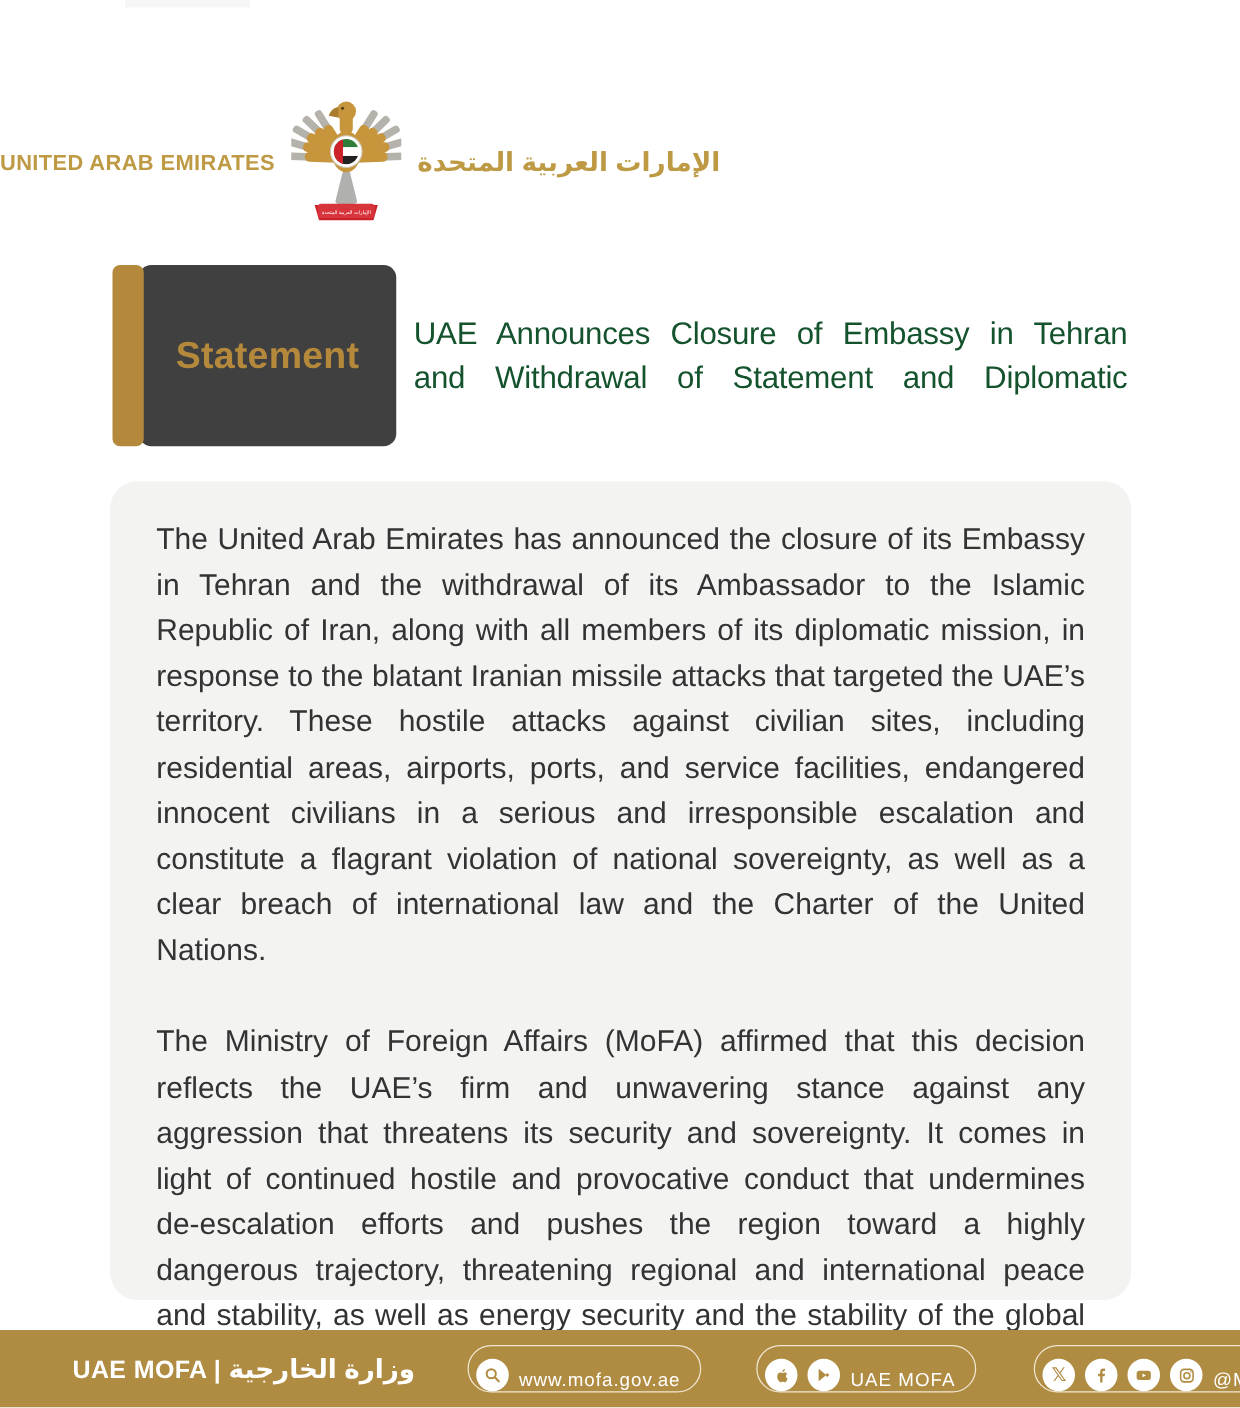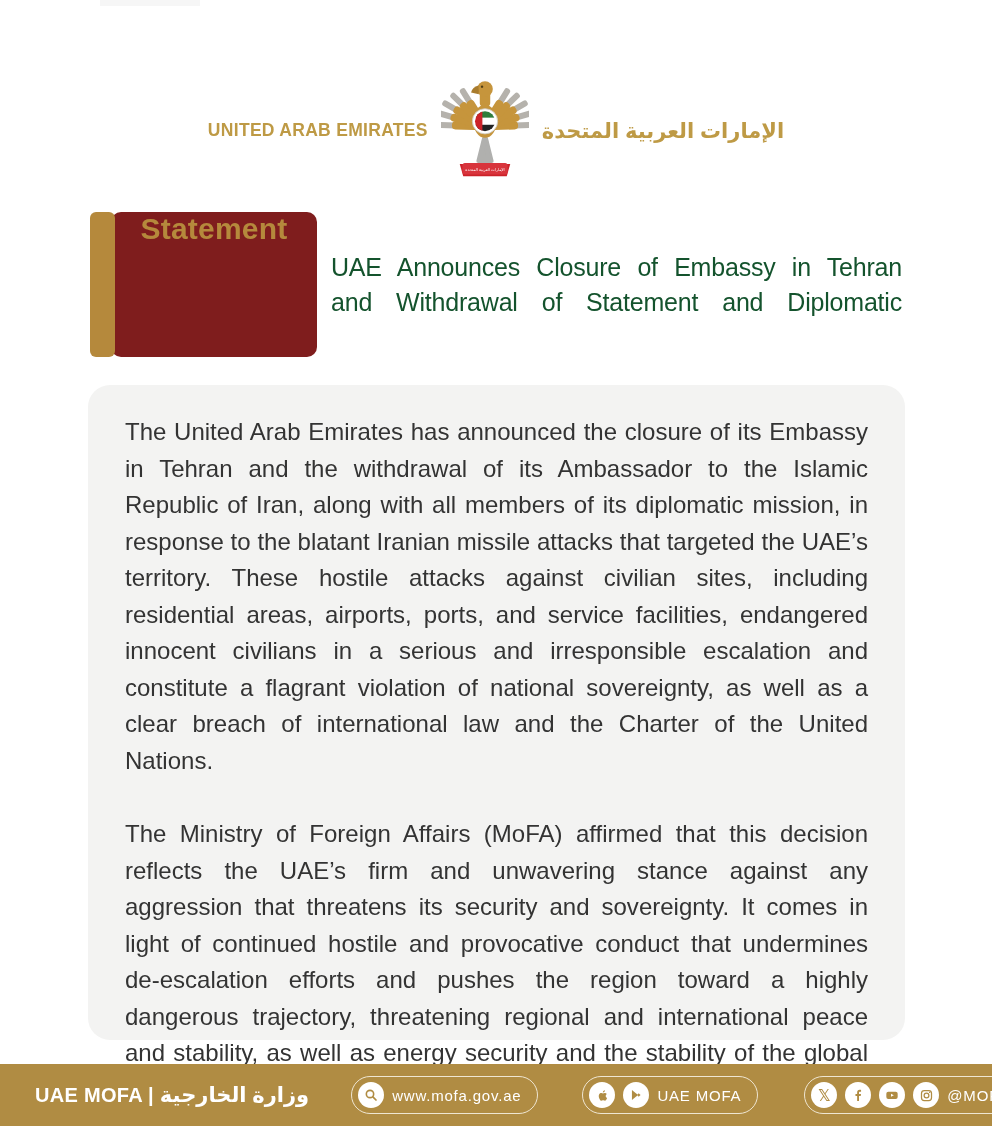--- a/index.html
+++ b/index.html
@@ -3,45 +3,45 @@
 <meta charset="utf-8">
 <style>
   html,body{margin:0;padding:0;}
   body{
     width:992px;height:1126px;position:relative;background:#ffffff;
     font-family:"Liberation Sans","DejaVu Sans",sans-serif;overflow:hidden;
   }
   .top-strip{position:absolute;top:0;left:100px;width:100px;height:6px;background:#f6f6f6;}
 
   
-  .header{position:absolute;top:76px;left:0;right:0;display:flex;justify-content:center;align-items:center;gap:13px;}
+  .header{position:absolute;top:76px;left:0;right:0;display:flex;align-items:center;gap:13px;}
   .org-en{text-align:right;color:#be9a45;font-weight:bold;font-size:17.5px;line-height:26px;letter-spacing:.3px;}
   .emblem{width:88px;height:108px;flex:0 0 auto;}
   .org-ar{direction:rtl;text-align:left;color:#be9a45;font-size:21px;line-height:31px;font-weight:bold;min-width:200px;}
 
   
   .statement-row{position:absolute;top:212px;left:90px;right:90px;height:145px;display:flex;align-items:stretch;}
   .gold-bar{width:25px;border-radius:6px;background:#b5893c;z-index:2;}
-  .label-box{width:206px;margin-left:-4px;background:#7f1d1d;border-radius:10px;display:flex;justify-content:center;}
+  .label-box{width:206px;margin-left:-4px;background:#404040;border-radius:10px;display:flex;align-items:center;justify-content:center;}
   .label-box span{color:#b5893c;font-size:30px;font-weight:bold;letter-spacing:.2px;}
   .title-wrap{flex:1;margin-left:14px;align-self:center;}
   .title-line{font-size:25px;font-weight:normal;color:#14532d;line-height:35px;text-align:justify;text-align-last:justify;letter-spacing:-.2px;}
 
   
   .body-card{position:absolute;top:385px;left:88px;right:87px;bottom:86px;background:#f3f3f2;border-radius:22px;
              padding:18px 26px;box-sizing:border-box;}
   .body-card p{margin:11px;font-size:24px;line-height:36.5px;color:#333333;text-align:justify;}
   .body-card p + p{margin-top:37px;}
 
   
   .footer{position:absolute;left:0;right:0;bottom:0;height:62px;background:#b08c43;display:flex;align-items:center;
-          padding:0 58px 0 35px;box-sizing:border-box;}
+          padding:0 58px 0 58px;box-sizing:border-box;}
   .brand{color:#ffffff;font-weight:bold;font-size:20px;white-space:nowrap;letter-spacing:.3px;}
   .brand .ar{font-size:21px;}
-  .pill{display:flex;align-items:center;gap:8px;border:1.5px solid #efe6d2;border-radius:22px;height:38px;
+  .pill{display:flex;align-items:flex-end;gap:8px;border:1.5px solid #efe6d2;border-radius:22px;height:38px;
         padding:0 16px 0 6px;box-sizing:border-box;}
   .pill-website{margin-left:42px;}
   .pill-apps{margin-left:44px;}
   .pill-social{margin-left:46px;}
   .circle{width:26px;height:26px;border-radius:50%;background:#ffffff;display:flex;align-items:center;justify-content:center;flex:0 0 auto;}
   .circle svg{display:block;}
   .circle .glyph-letter{color:#b08c43;font-weight:bold;font-size:15px;line-height:1;}
   .pill-label{color:#ffffff;font-size:15px;letter-spacing:.8px;white-space:nowrap;}
 </style>
 </head>

